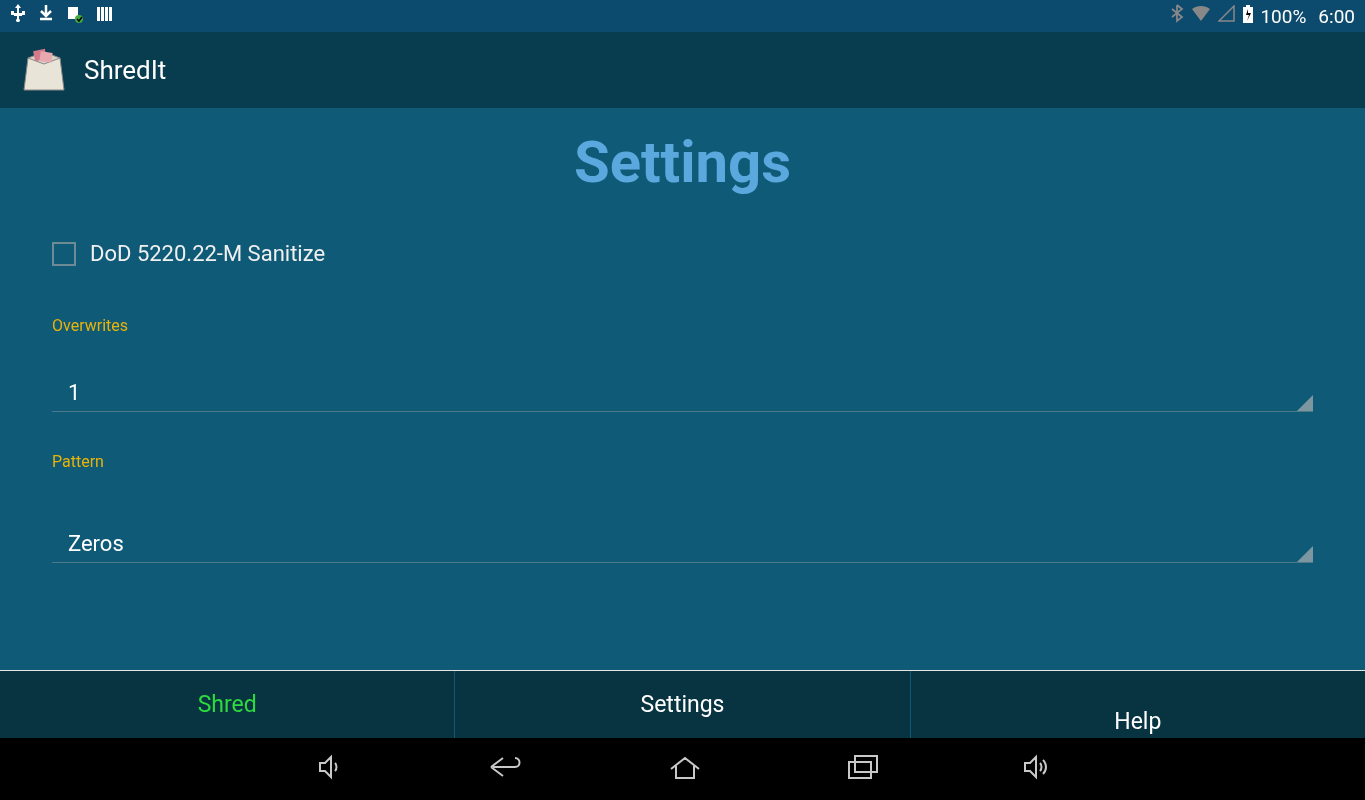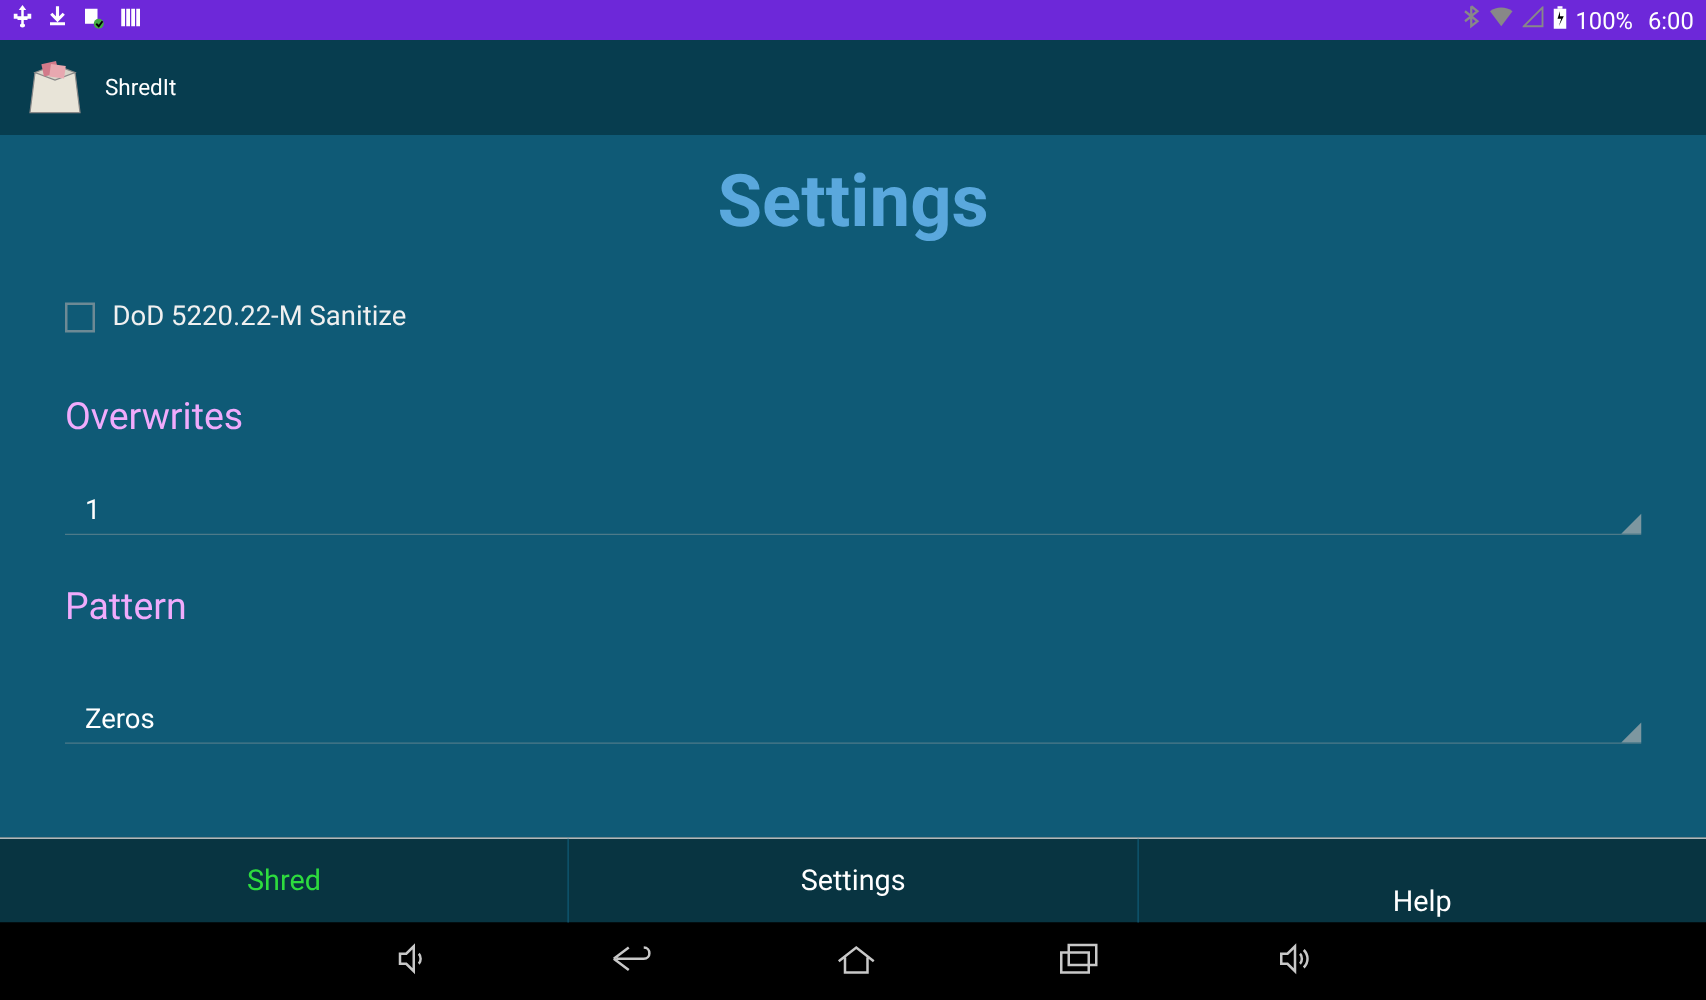--- a/index.html
+++ b/index.html
@@ -6,21 +6,21 @@
 body {
   width: 1365px;
   height: 800px;
   background: #000;
   font-family: Roboto, Arial, sans-serif;
   overflow: hidden;
   position: relative;
 }
 .statusbar {
   height: 32px;
-  background: #6d28d9;
+  background: #0c4a6e;
   display: flex;
   align-items: center;
   justify-content: space-between;
   padding: 0 10px;
   color: #fff;
   font-size: 18px;
 }
 .statusbar .left-icons { display: flex; gap: 12px; align-items: center; }
 .statusbar .right-icons { display: flex; gap: 6px; align-items: center; }
 .statusbar svg { fill: #fff; }
@@ -29,21 +29,21 @@
   background: #073d4f;
   display: flex;
   align-items: center;
   padding: 0 20px;
   gap: 16px;
 }
 .app-icon {
   width: 48px; height: 48px;
   position: relative;
 }
-.app-title { color: #fff; font-size: 18px; font-weight: 400; }
+.app-title { color: #fff; font-size: 26px; font-weight: 400; }
 .content {
   height: 562px;
   background: #0f5a76;
   padding: 10px 52px 0 52px;
   overflow: hidden;
 }
 .page-title {
   text-align: center;
   color: #5aa8dd;
   font-size: 58px;
@@ -61,22 +61,22 @@
   width: 24px; height: 24px;
   border: 2px solid #6d8a95;
   background: transparent;
 }
 .checkbox-label {
   color: #f0f0f0;
   font-size: 22px;
 }
 .field-block { margin-top: 50px; }
 .field-label {
-  color: #f0abfc;
-  font-size: 30px;
+  color: #eab308;
+  font-size: 16px;
   margin-bottom: 45px;
 }
 .spinner {
   position: relative;
   border-bottom: 1px solid #4d7a89;
   padding-bottom: 6px;
 }
 .spinner-value {
   color: #fff;
   font-size: 22px;

